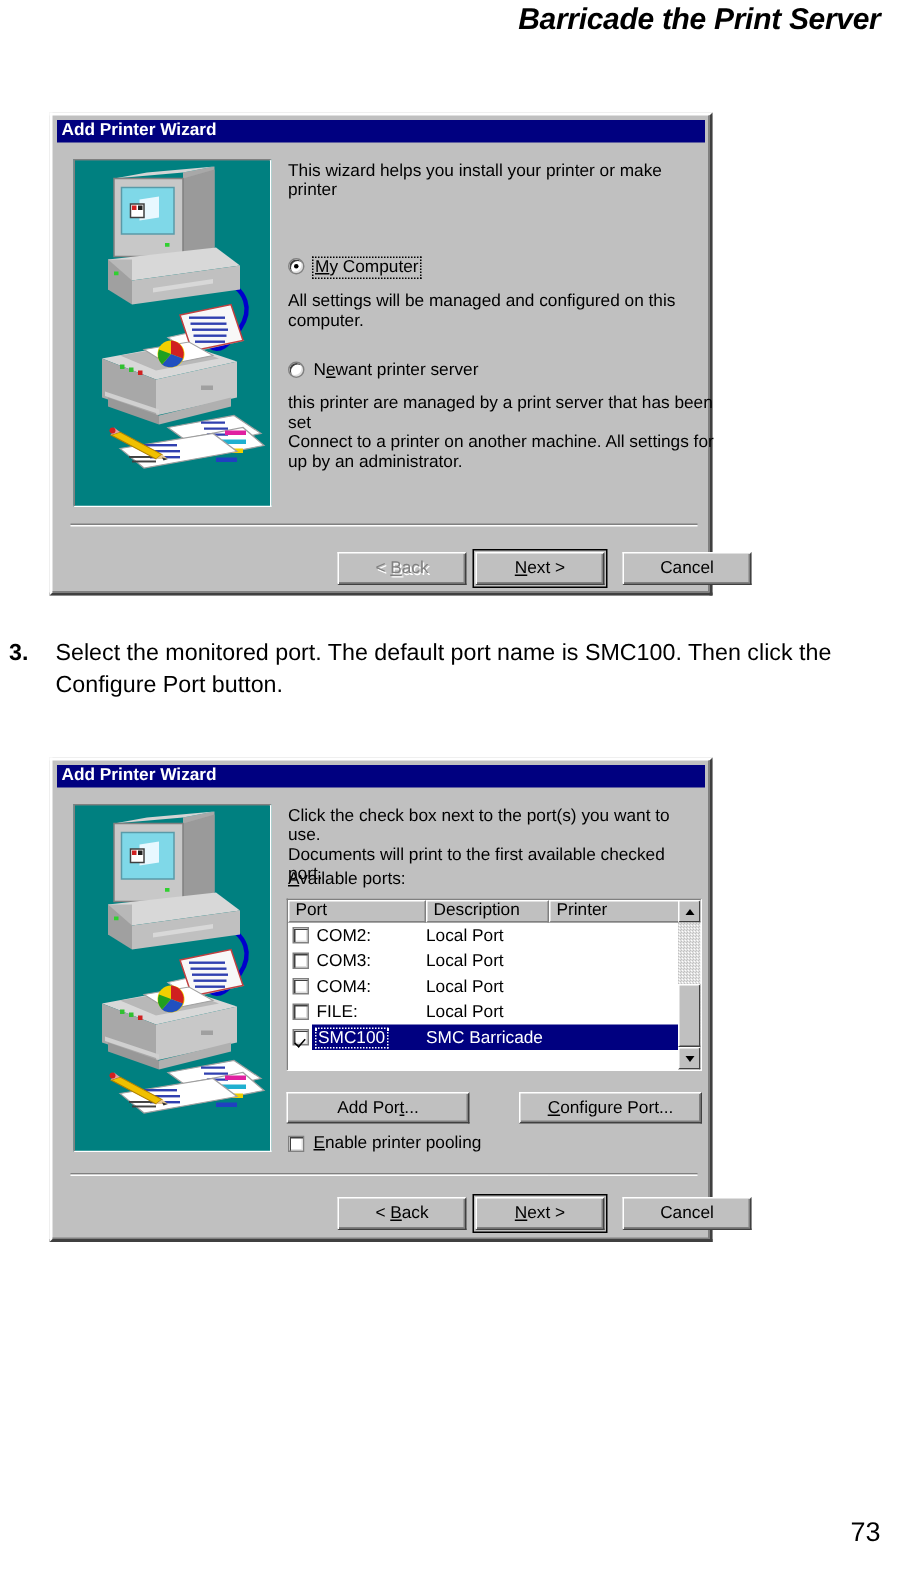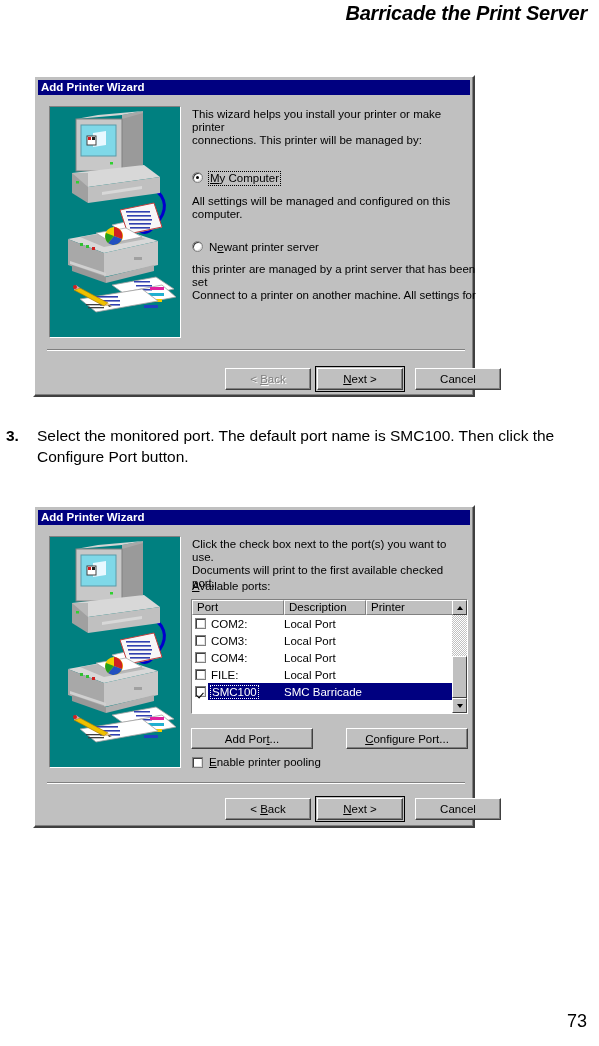--- a/index.html
+++ b/index.html
@@ -458,39 +458,39 @@
       <polygon points="24,183 30,181 58,196 54,199" fill="#f0c000" stroke="#b08000" stroke-width="0.7"></polygon>
       <polygon points="24,183 30,181 26,178" fill="#e8a0a0"></polygon>
       <circle cx="25" cy="180" r="2" fill="#d02020"></circle>
       <polygon points="54,199 58,196 62,199" fill="#e8c890"></polygon>
       <polygon points="58,198 62,199 59,200" fill="#303030"></polygon>
     </svg>
   </div>
 
   <div class="wiz-text" style="left:157px; top:31px; width:272px;">
     <div>This wizard helps you install your printer or make printer</div>
-    <div>connections.  This printer will be managed by:</div>
   </div>
 
   <div class="radio-row" style="left:157px; top:95px;">
     <span class="radio-dot checked"></span>
     <span class="radio-label focused"><span class="ul">M</span><span>y Computer</span></span>
   </div>
   <div class="wiz-text" style="left:157px; top:118px; width:272px;">
     <div>All settings will be managed and configured on this</div>
     <div>computer.</div>
   </div>
 
   <div class="radio-row" style="left:157px; top:164px;">
     <span class="radio-dot"></span>
     <span class="radio-label"><span>N</span><span class="ul">e</span><span>want printer server</span></span>
   </div>
   <div class="wiz-text" style="left:157px; top:186px; width:285px;">
     <div>this printer are managed by a print server that has been set</div>
     <div>Connect to a printer on another machine.  All settings for</div>
+    <div>up by an administrator.</div>
   </div>
 
   <div class="separator" style="left:12px; top:272px; width:418px;"></div>
 
   <div class="btn disabled" style="left:190px; top:291px; width:86px; height:22px;">
     <span><span>&lt; </span><span class="ul">B</span><span>ack</span></span>
   </div>
   <div class="btn default" style="left:282px; top:291px; width:86px; height:22px;">
     <span><span class="ul">N</span><span>ext &gt;</span></span>
   </div>

